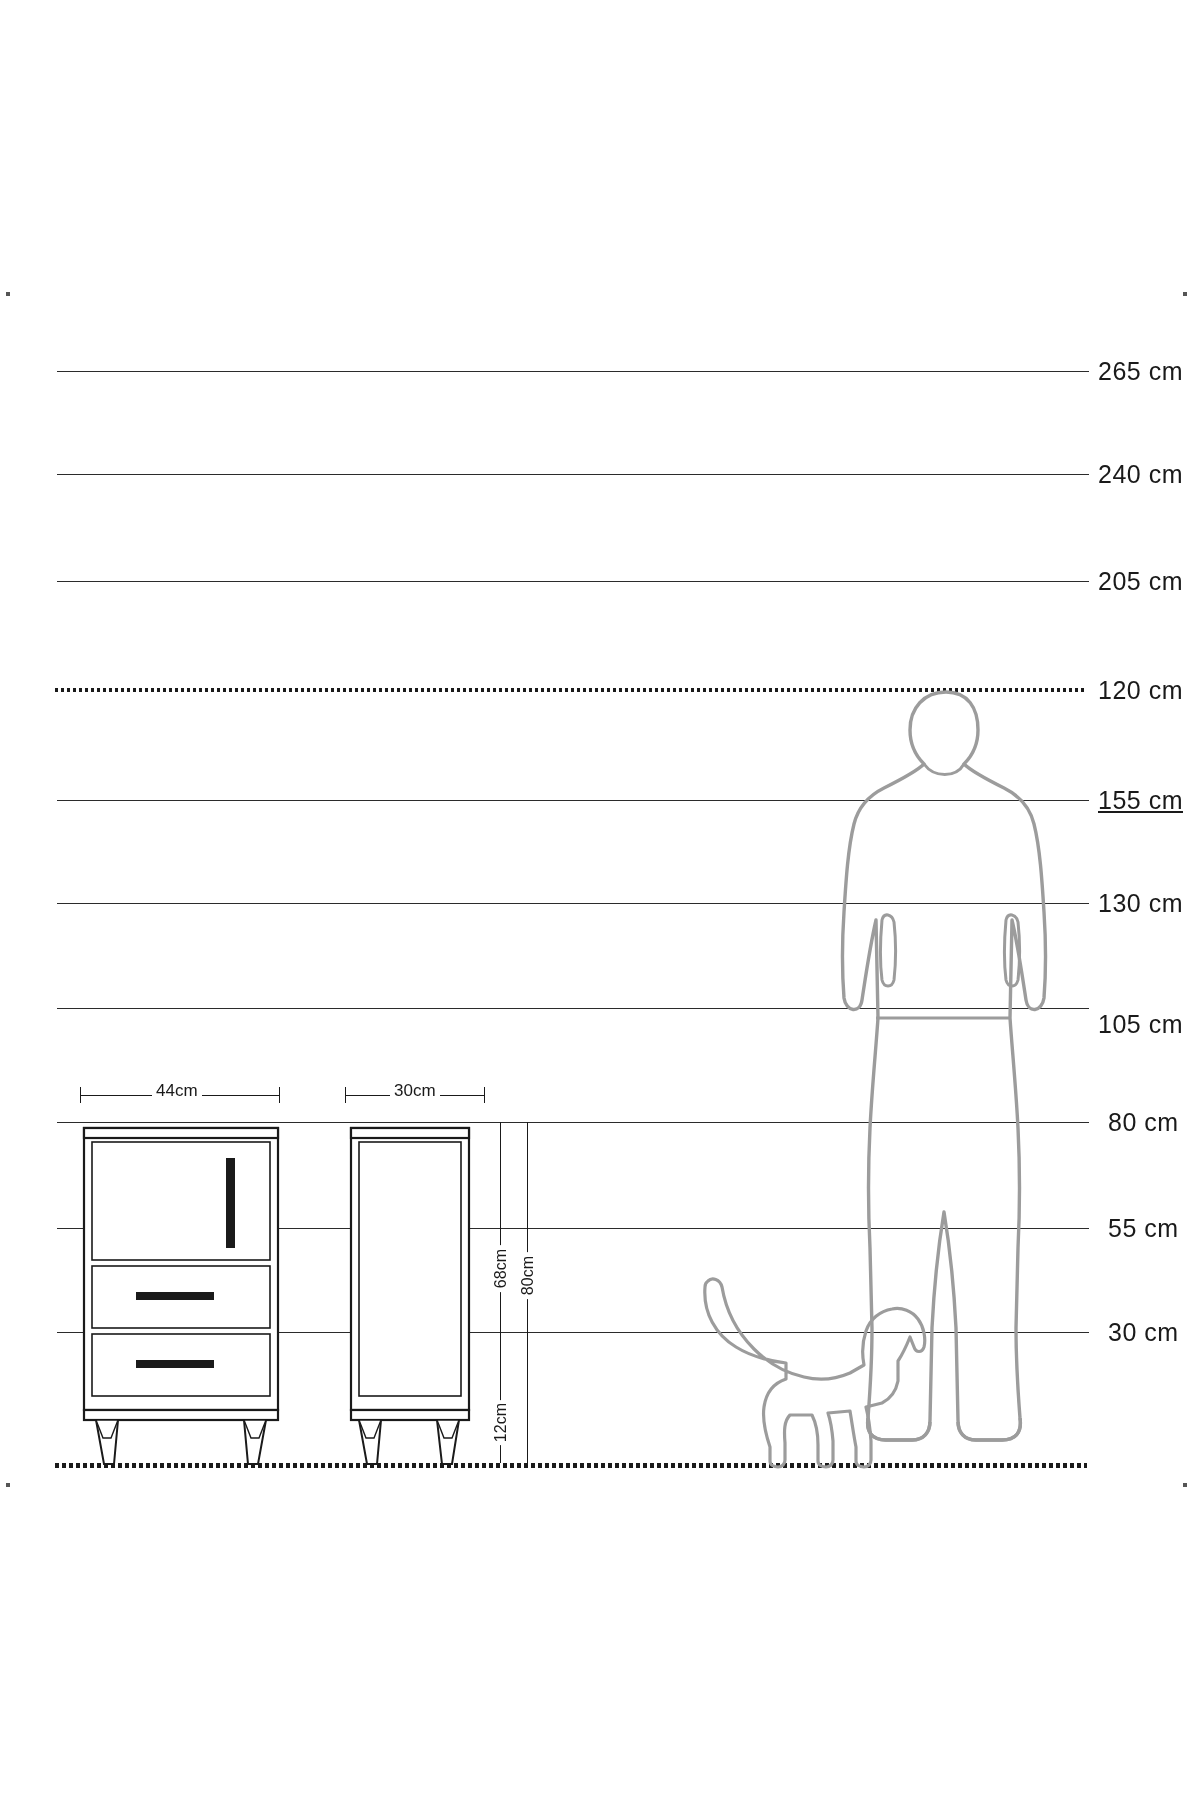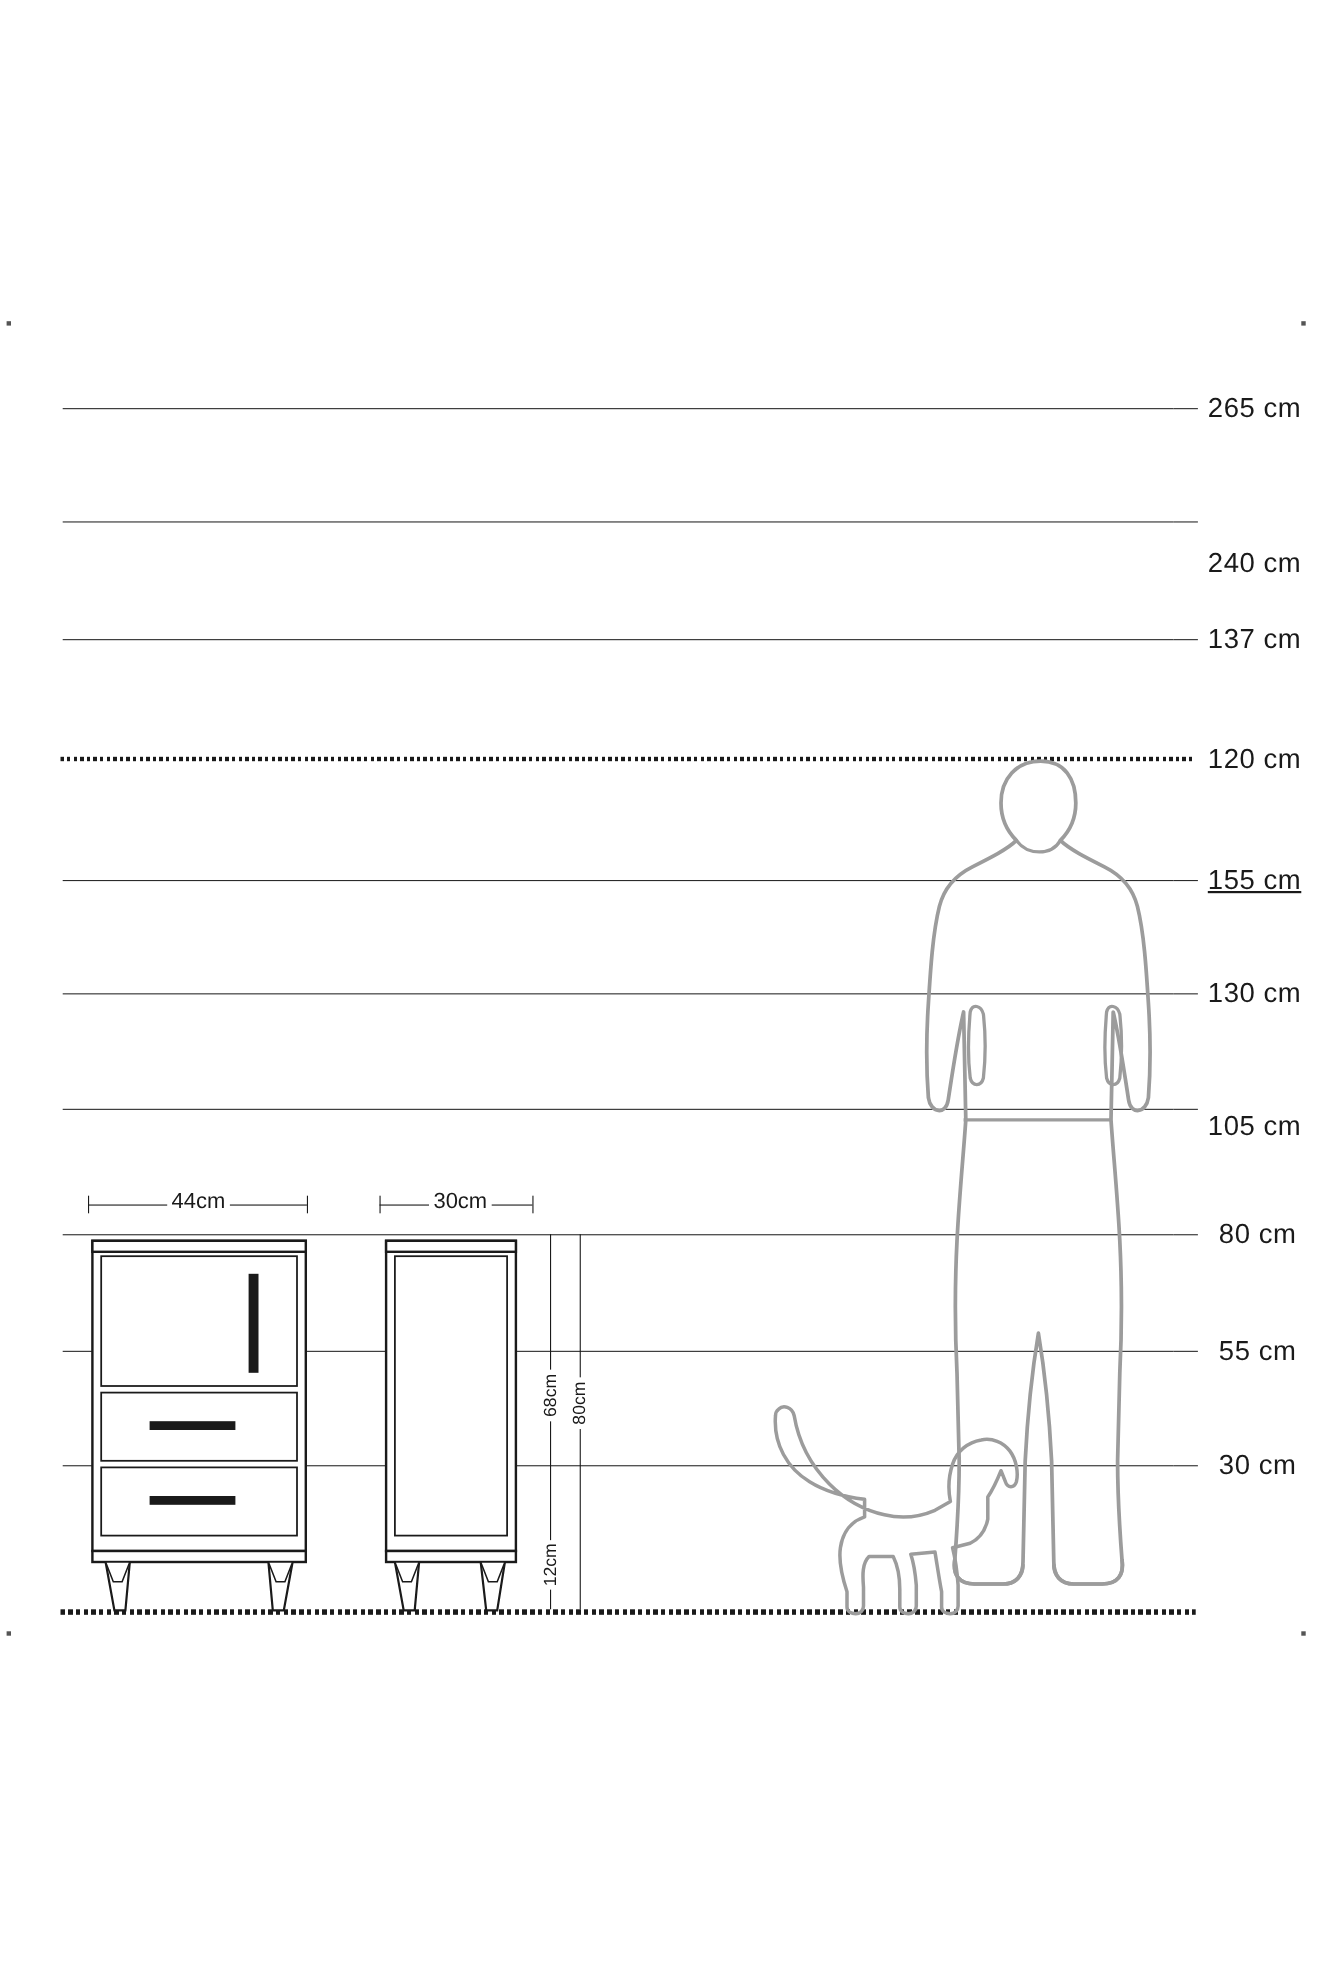--- a/index.html
+++ b/index.html
@@ -51,21 +51,21 @@
     position: absolute;
     height: 4px;
     background-image: repeating-linear-gradient(
       90deg,
       #1a1a1a 0px, #1a1a1a 3px,
       #ffffff 3px, #ffffff 6px
     );
   }
   .dim-label {
     position: absolute;
-    font-size: 20px;
+    font-size: 17px;
     color: #1a1a1a;
     white-space: nowrap;
     font-family: "Liberation Sans", sans-serif;
   }
   .dim-label.vertical {
     writing-mode: vertical-rl;
     transform: rotate(180deg);
     font-size: 16px;
   }
   .dim-line-h {
@@ -100,25 +100,25 @@
   <div class="corner-dot" style="left:1183px; top:292px;"></div>
   <div class="corner-dot" style="left:6px; top:1483px;"></div>
   <div class="corner-dot" style="left:1183px; top:1483px;"></div>
 
   <div class="rule-line" style="left:57px; top:371px; width:1010px;"></div>
   <div class="tick" style="left:1067px; top:371px; width:22px;"></div>
   <div class="scale-label" style="left:1098px; top:357px;">265 cm</div>
 
   <div class="rule-line" style="left:57px; top:474px; width:1010px;"></div>
   <div class="tick" style="left:1067px; top:474px; width:22px;"></div>
-  <div class="scale-label" style="left:1098px; top:460px;margin-top:38px;">240 cm</div>
+  <div class="scale-label" style="left:1098px; top:460px;">240 cm</div>
 
   <div class="rule-line" style="left:57px; top:581px; width:1010px;"></div>
   <div class="tick" style="left:1067px; top:581px; width:22px;"></div>
-  <div class="scale-label" style="left:1098px; top:567px;">137 cm</div>
+  <div class="scale-label" style="left:1098px; top:567px;">205 cm</div>
 
   <div class="dash-180" style="left:55px; top:688px; width:1032px;"></div>
   <div class="scale-label" style="left:1098px; top:676px;">120 cm</div>
 
   <div class="rule-line" style="left:57px; top:800px; width:1010px;"></div>
   <div class="tick" style="left:1067px; top:800px; width:22px;"></div>
   <div class="scale-label" style="left:1098px; top:786px;text-decoration:underline;">155 cm</div>
 
   <div class="rule-line" style="left:57px; top:903px; width:1010px;"></div>
   <div class="tick" style="left:1067px; top:903px; width:22px;"></div>

